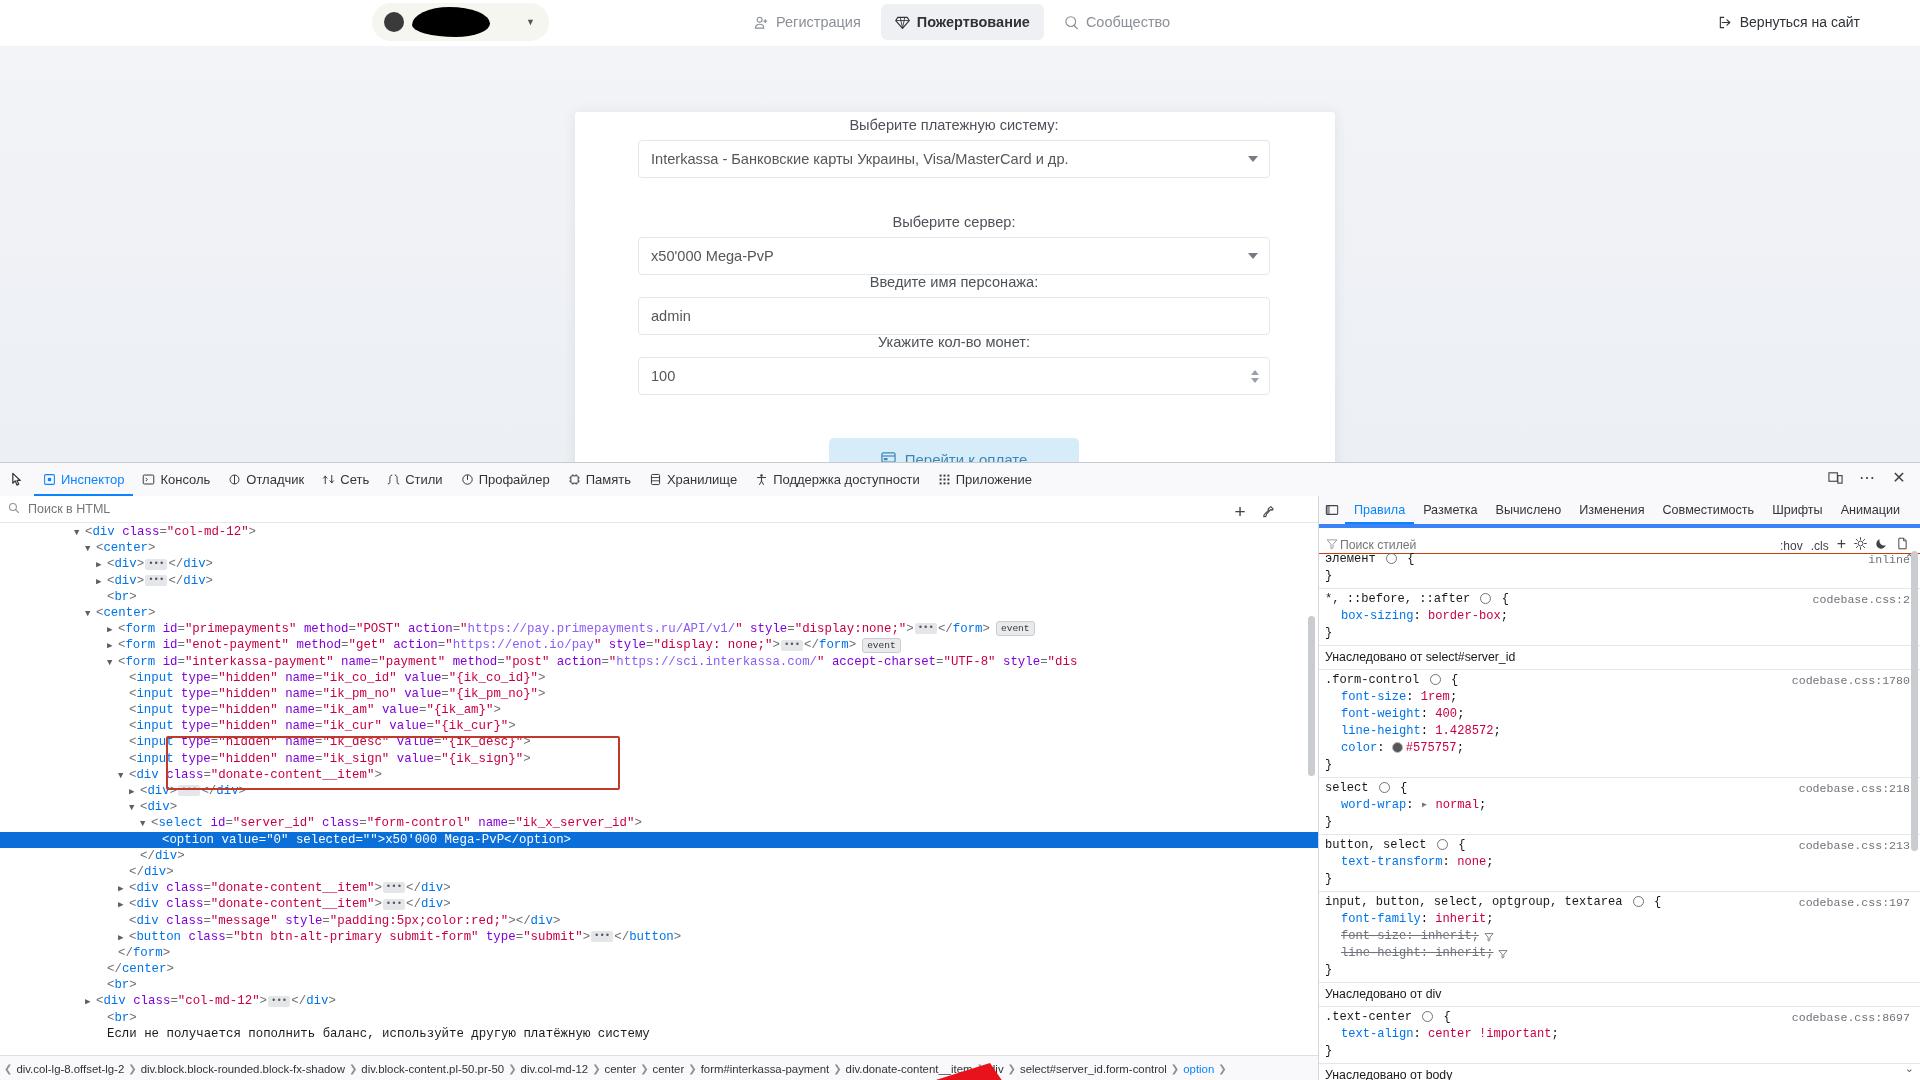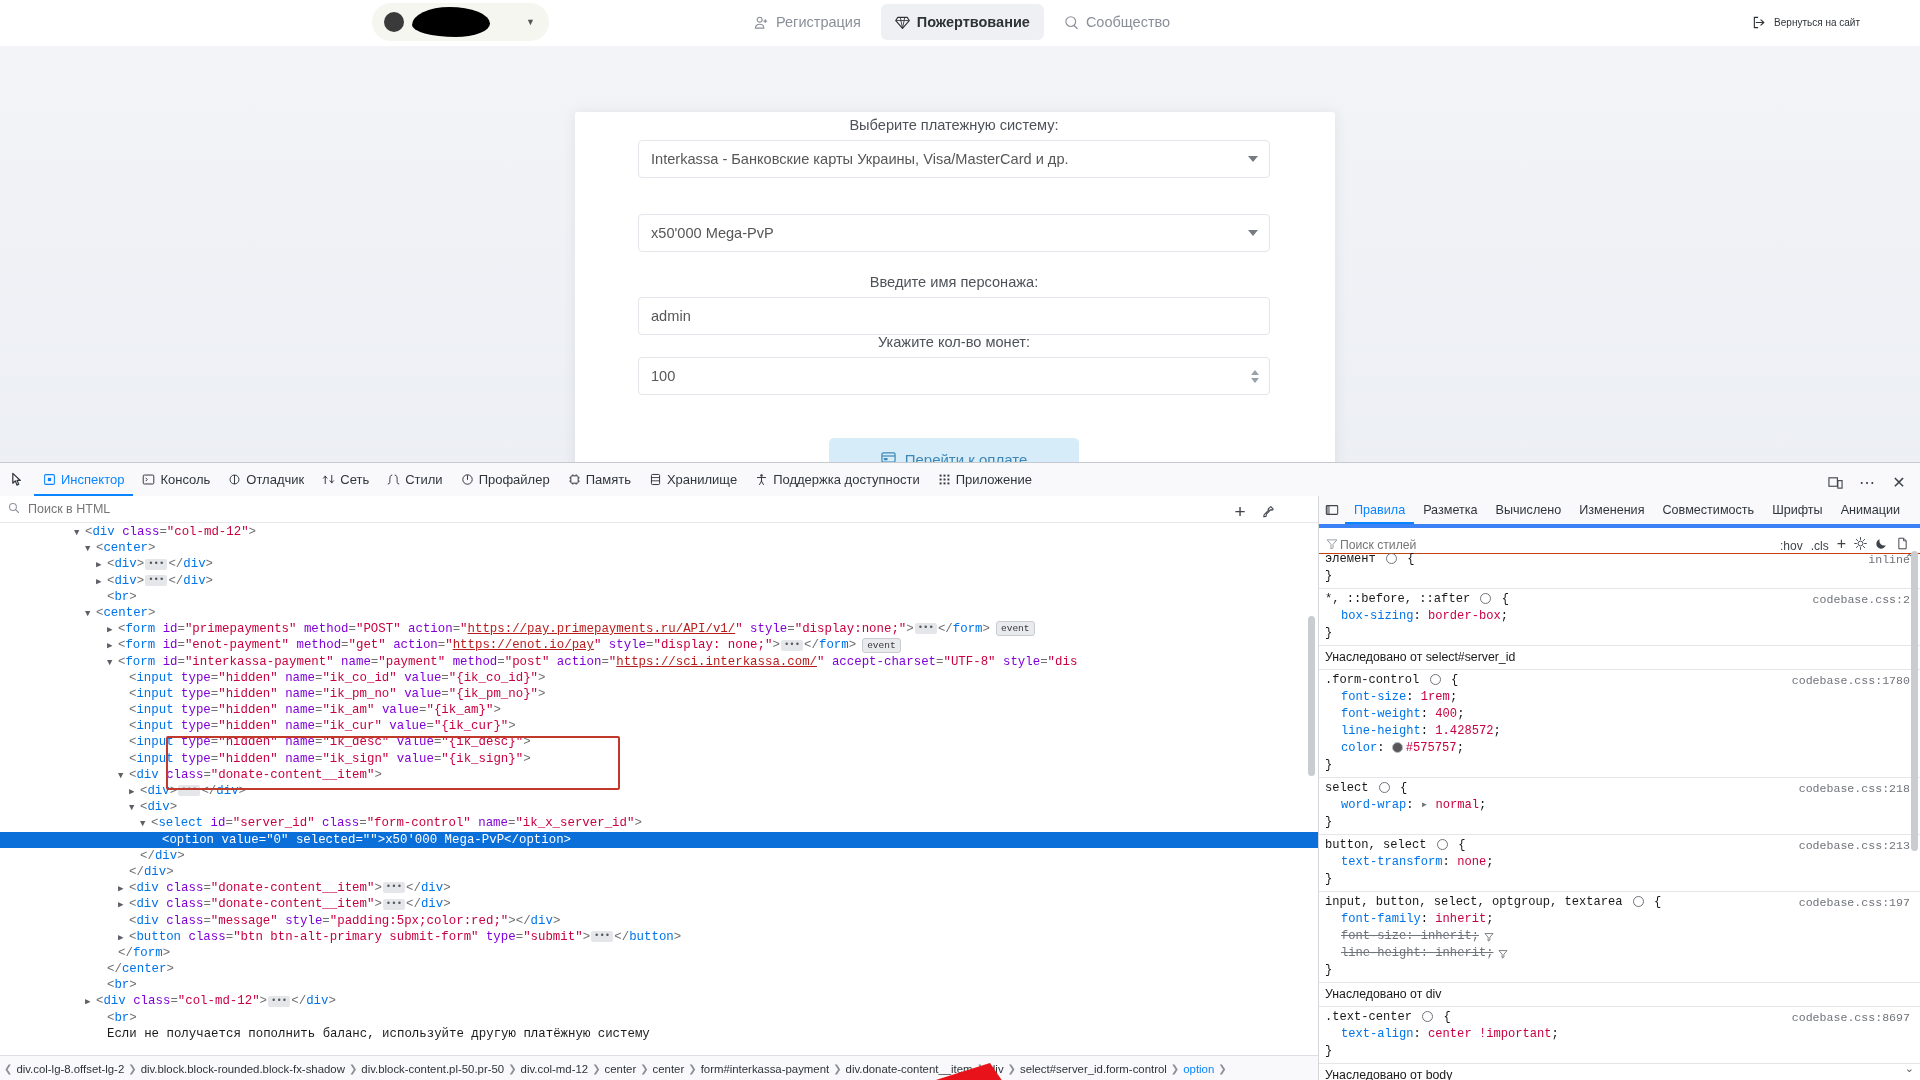--- a/index.html
+++ b/index.html
@@ -37,21 +37,21 @@
     position:absolute;left:740px;top:4px;display:flex;align-items:center;gap:6px;
   }
   .nav-item{
     display:flex;align-items:center;gap:7px;height:36px;padding:0 14px;border-radius:6px;
     font-size:14.5px;color:#8b8f98;cursor:pointer;white-space:nowrap;
   }
   .nav-item.active{background:#eef0f3;color:#2e3338;font-weight:600;}
   .nav-ico{width:15px;height:15px;display:inline-block;flex:none;}
   .nav-right{
     position:absolute;right:60px;top:4px;height:36px;display:flex;align-items:center;gap:7px;
-    font-size:10px;color:#2e3338;cursor:pointer;white-space:nowrap;
+    font-size:14px;color:#2e3338;cursor:pointer;white-space:nowrap;
   }
   .page-title{
     position:absolute;left:0;top:68px;width:1920px;text-align:center;
     font-size:22px;letter-spacing:.9px;color:#7b8088;font-weight:400;
   }
   .card{
     position:absolute;left:575px;top:112px;width:760px;height:360px;
     background:#ffffff;box-shadow:0 1px 14px rgba(40,50,70,.09);
     border-radius:3px;
   }
@@ -83,21 +83,21 @@
   }
 
   
   #devtools{
     position:absolute;left:0;top:462px;width:1920px;height:618px;
     background:#ffffff;border-top:1px solid #c6c9cd;
     font-family:"Liberation Sans",sans-serif;
   }
   .dt-toolbar{
     position:relative;height:33px;background:#f9f9fb;border-bottom:6px solid #15803d;
-    display:flex;align-items:flex-end;
+    display:flex;align-items:flex-start;
   }
   .dt-pickicon{width:34px;height:33px;display:flex;align-items:center;justify-content:center;cursor:pointer;}
   .dt-tab{
     display:flex;align-items:center;gap:5px;height:33px;padding:0 9px;
     font-size:13px;color:#30353b;cursor:pointer;white-space:nowrap;
   }
   .dt-tab.active{color:#0a84ff;box-shadow:inset 0 -2px 0 #0a84ff;}
   .dt-tb-right{margin-left:auto;display:flex;align-items:center;gap:2px;padding-right:6px;}
   .dt-icobtn{width:30px;height:28px;display:flex;align-items:center;justify-content:center;cursor:pointer;color:#3f444b;}
 
@@ -117,21 +117,21 @@
     font-size:12.4px;line-height:16.2px;color:#1b1b1d;padding-top:2px;
     white-space:nowrap;
   }
   .tl{height:16.2px;position:relative;padding-left:4px;}
   .tl.sel{background:#0a6fd8;}
   .tl.sel *{color:#ffffff !important;}
   .tw{color:#0074e8;}           
   .at{color:#8000d7;}           
   .av{color:#c80040;}           
   .pu{color:#6f6f72;}           
-  .lnk{color:#b91c1c;text-decoration:underline;}
+  .lnk{color:#8b5cf6;}
   .txt{color:#1b1b1d;}
   .twisty{display:inline-block;width:11px;color:#5c6066;font-size:9px;}
   .ell{display:inline-block;background:#e4e6e9;border-radius:2px;color:#56595e;
        font-size:9px;line-height:9px;padding:1px 3px;vertical-align:middle;margin:0 1px;}
   .badge-ev{display:inline-block;background:#e9eaec;border:1px solid #c9ccd0;border-radius:3px;
        font-size:9.5px;line-height:11px;padding:1px 4px;color:#33373c;margin-left:6px;vertical-align:middle;}
   .hlbox{position:absolute;border:2px solid #c0392b;border-radius:2px;pointer-events:none;}
 
   .crumbs{
     position:absolute;left:0;bottom:0;right:0;height:25px;background:#f9f9fb;
@@ -236,20 +236,21 @@
 
     <div class="f-row" style="top:5px;">
       <div class="f-label">Выберите платежную систему:</div>
       <div class="f-ctrl">
         <span>Interkassa - Банковские карты Украины, Visa/MasterCard и др.</span>
         <span class="sel-caret"></span>
       </div>
     </div>
 
     <div class="f-row" style="top:102px;">
+      <div class="f-label">Выберите сервер:</div>
       <div class="f-ctrl">
         <span>x50'000 Mega-PvP</span>
         <span class="sel-caret"></span>
       </div>
     </div>
 
     <div class="f-row" style="top:162px;">
       <div class="f-label">Введите имя персонажа:</div>
       <div class="f-ctrl">
         <span>admin</span>

